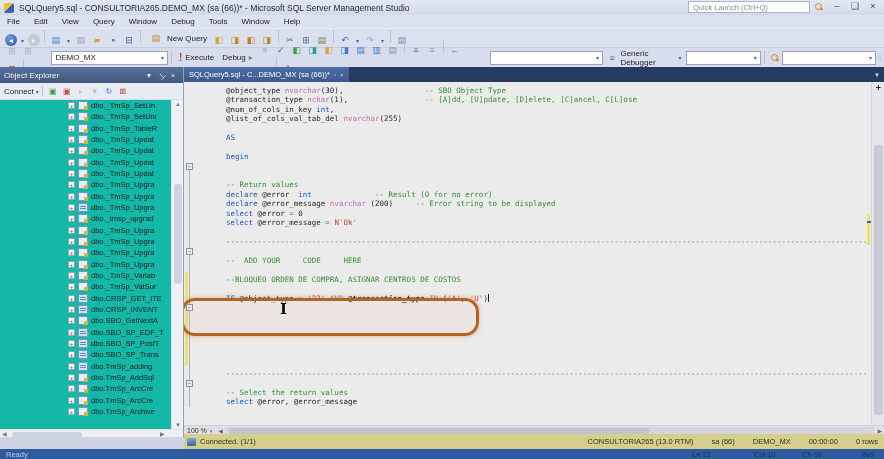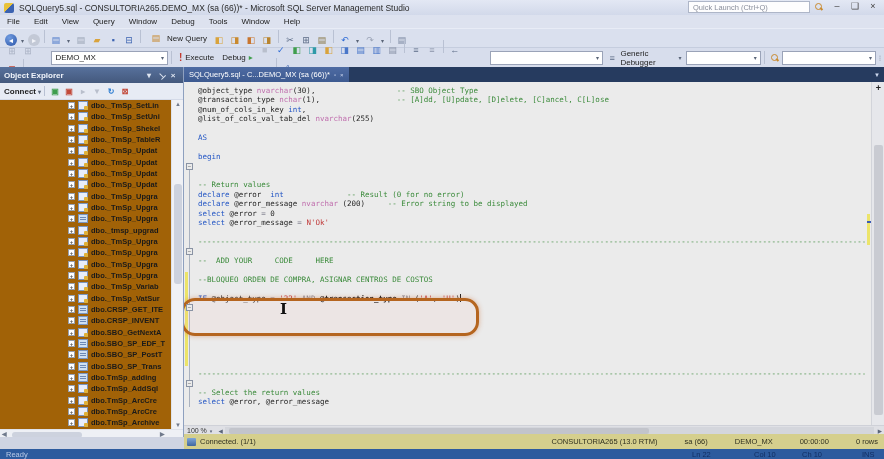--- a/index.html
+++ b/index.html
@@ -29,49 +29,49 @@
   .chip.cb{width:12px;height:12px;border-radius:50%;background:radial-gradient(circle at 35% 30%,#6f9be0,#2c55a8);color:#fff;font-size:8px;}
   .chip.cg{width:12px;height:12px;border-radius:50%;background:#c3c9d6;color:#f2f4f9;font-size:8px;}
   .tsep{display:inline-block;width:1px;height:13px;background:#b9c1d3;margin:0 3px;}
   .tbtn{display:inline-flex;align-items:center;gap:3px;font-size:8px;padding:0 4px;height:16px;color:#222;}
   .combo{display:inline-flex;align-items:center;justify-content:space-between;background:#fff;border:1px solid #9aa3b8;
          height:14px;font-size:8px;padding:0 3px;box-sizing:border-box;color:#222;}
   .combo .carr{font-size:6px;color:#5a6578;margin-left:4px;}
   .excl{color:#c23a2e;font-weight:bold;font-size:10px;}
   .grn{color:#3f9e4d;font-size:8px;}
   
-  .oe{position:absolute;left:0;top:67px;width:184px;height:370px;background:#eef1f8;border-right:1px solid #8ea0bf;box-sizing:border-box;font-weight:bold;}
+  .oe{position:absolute;left:0;top:67px;width:184px;height:370px;background:#eef1f8;border-right:1px solid #8ea0bf;box-sizing:border-box;}
   .oe-header{height:16px;background:linear-gradient(#57719c,#44597d);color:#f0f4fb;font-size:8px;display:flex;align-items:center;padding:0 4px;}
   .oe-header .sp{flex:1;}
   .oe-hicon{width:12px;text-align:center;font-size:8px;color:#dfe6f2;}
   .pin{display:inline-block;transform:rotate(135deg);}
   .oe-toolbar{height:16px;display:flex;align-items:center;font-size:8px;padding-left:4px;background:#e7ebf4;border-bottom:1px solid #d4dae8;}
   .oe-toolbar .chip{width:12px;height:12px;font-size:8px;}
-  .tree{position:relative;height:329px;background:#a16207;overflow:hidden;}
+  .tree{position:relative;height:329px;background:#14b8a6;overflow:hidden;}
   .trow{height:11.34px;display:flex;align-items:center;white-space:nowrap;padding-left:68px;font-size:7.5px;color:#1a1a1a;}
   .texp{width:7px;height:7px;border:1px solid #98a0ae;background:#fff;font-size:6px;line-height:6px;text-align:center;color:#555;box-sizing:border-box;flex:0 0 auto;margin-right:3px;}
   .ticon{width:10px;height:9px;flex:0 0 auto;margin-right:3px;position:relative;background:#e8eefb;border:1px solid #7a96c2;box-sizing:border-box;}
   .ticon.sp::after{content:"";position:absolute;right:-1px;bottom:-1px;width:4px;height:4px;background:#e0b23a;border-radius:1px;}
   .ticon.tb{background:#cfe0f2;}
   .ticon.tb::before{content:"";position:absolute;left:1px;right:1px;top:2px;height:1px;background:#6c88b5;box-shadow:0 2px 0 #6c88b5;}
   .tree-vscroll{position:absolute;right:0;top:0;width:12px;height:329px;background:#f0f1f5;border-left:1px solid #dfe2ea;box-sizing:border-box;}
   .tree-vscroll .arr{position:absolute;left:0;width:12px;text-align:center;font-size:6px;color:#707a8c;}
   .tree-thumb{position:absolute;left:2px;width:8px;top:84px;height:100px;background:#cdd2de;border-radius:3px;}
   .oe-hscroll{height:9px;background:#eef0f5;position:relative;border-top:1px solid #dfe2ea;}
   .oe-hscroll .arr{position:absolute;top:0;font-size:6px;color:#707a8c;line-height:9px;}
   .oe-hthumb{position:absolute;left:12px;top:1.5px;width:70px;height:6px;background:#cdd2de;border-radius:3px;}
   
   .editorcol{position:absolute;left:184px;top:67px;right:0;height:392px;}
   .tabstrip{height:15px;background:#263b5f;display:flex;align-items:stretch;}
   .tab{background:linear-gradient(#4e6ba3,#3d5a90);color:#fff;font-size:7.5px;display:flex;align-items:center;gap:4px;padding:0 5px;}
   .tab .ticn{font-size:6px;color:#cdd8ef;}
   .tabstrip .ovf{margin-left:auto;color:#cdd8ef;font-size:6px;align-self:center;padding-right:4px;}
   .canvas{position:relative;height:343px;background:#ebebeb;overflow:hidden;}
   .code{position:absolute;left:14px;top:4px;right:18px;font-family:"DejaVu Sans Mono",monospace;font-size:7.5px;line-height:9.45px;}
-  .line{height:9.45px;white-space:pre;overflow:hidden;}
+  .line{height:9.45px;white-space:pre;overflow:hidden;margin-left:28px;}
   .tk-k{color:#2255c4;}
   .tk-t{color:#c06fae;}
   .tk-c{color:#3a8a3a;}
   .tk-s{color:#c03a3a;}
   .tk-o{color:#8a8a96;}
   .tk-p{color:#1f1f1f;}
   .tk-b{color:#1f1f1f;font-weight:bold;}
   .tk-caret{display:inline-block;width:1px;height:8px;background:#222;vertical-align:-1px;}
   .foldbox{position:absolute;left:2px;width:7px;height:7px;border:1px solid #8a93a4;background:#ebebeb;font-size:6px;line-height:5px;text-align:center;color:#555;box-sizing:border-box;}
   .foldguide{position:absolute;left:5px;top:87px;width:1px;height:238px;background:#aab2c0;}
@@ -87,21 +87,21 @@
   .ibeam{position:absolute;left:96px;top:218px;font-family:"DejaVu Serif",serif;font-size:15px;font-weight:bold;color:#111;pointer-events:none;}
   .zoomrow{height:9px;background:#dfe0e5;display:flex;align-items:center;font-size:7px;color:#333;border-top:1px solid #cfd1d8;}
   .zoomrow .zlbl{padding:0 3px;}
   .zoomrow .zcar{font-size:5px;color:#5a6578;padding-right:4px;}
   .zoomrow .arr{font-size:5.5px;color:#5a6578;padding:0 2px;}
   .htrack{flex:1;height:7px;background:#d4d6dc;position:relative;margin-right:2px;}
   .hthumb{position:absolute;left:4px;top:0.5px;width:420px;height:6px;background:#c2c4cb;border-radius:2px;}
   
   .yellowbar{position:absolute;left:184px;right:0;top:434px;height:15px;background:#d5cf8d;display:flex;align-items:center;font-size:7.5px;color:#30301f;}
   .conn-icon{width:9px;height:8px;background:linear-gradient(#7fa6d9,#40679e);border-radius:1px;margin:0 4px 0 3px;}
-  .ybar-right{margin-left:auto;display:flex;gap:27px;padding-right:6px;padding-left:23px;}
+  .ybar-right{margin-left:auto;display:flex;gap:18px;padding-right:6px;padding-left:23px;}
   .leftfiller{position:absolute;left:0;top:437px;width:184px;height:12px;background:#cfd4e2;}
   .bluebar{position:absolute;left:0;top:449px;width:884px;height:10px;background:#2d5b9e;font-size:7.5px;display:flex;align-items:center;}
   .bluebar .ready{color:rgba(225,235,252,0.75);padding-left:6px;}
   .bluebar .right{margin-left:auto;display:flex;color:rgba(16,44,96,0.95);}
   .bluebar .right span{display:inline-block;}
   .bb-ln{width:62px;} .bb-col{width:48px;} .bb-ch{width:40px;} .bb-ins{width:22px;padding-left:20px;}
 </style>
 </head>
 <body>
 
@@ -205,25 +205,20 @@
           <span>dbo._TmSp_SetLin</span>
         </div>
         <div class="trow">
           <span class="texp">+</span>
           <span class="ticon sp"></span>
           <span>dbo._TmSp_SetUni</span>
         </div>
         <div class="trow">
           <span class="texp">+</span>
           <span class="ticon sp"></span>
-          <span>dbo._TmSp_Shekel</span>
-        </div>
-        <div class="trow">
-          <span class="texp">+</span>
-          <span class="ticon sp"></span>
           <span>dbo._TmSp_TableR</span>
         </div>
         <div class="trow">
           <span class="texp">+</span>
           <span class="ticon sp"></span>
           <span>dbo._TmSp_Updat</span>
         </div>
         <div class="trow">
           <span class="texp">+</span>
           <span class="ticon sp"></span>

